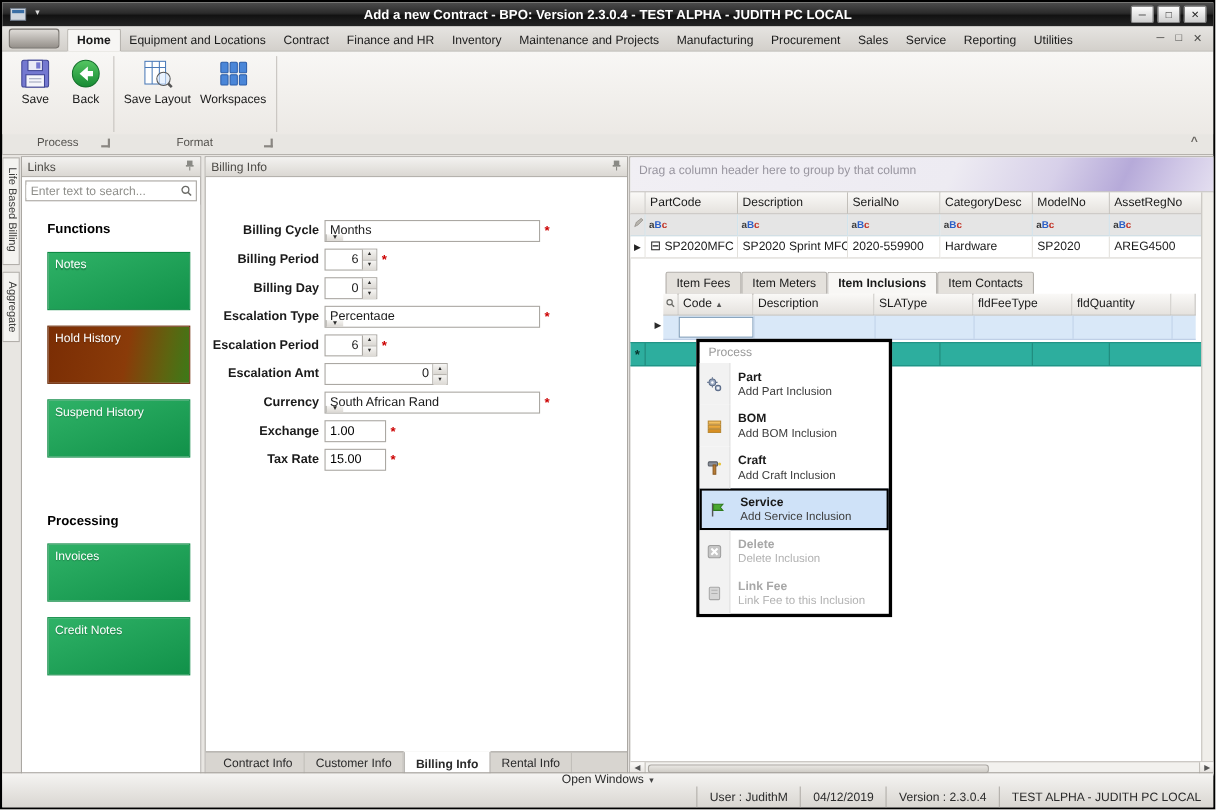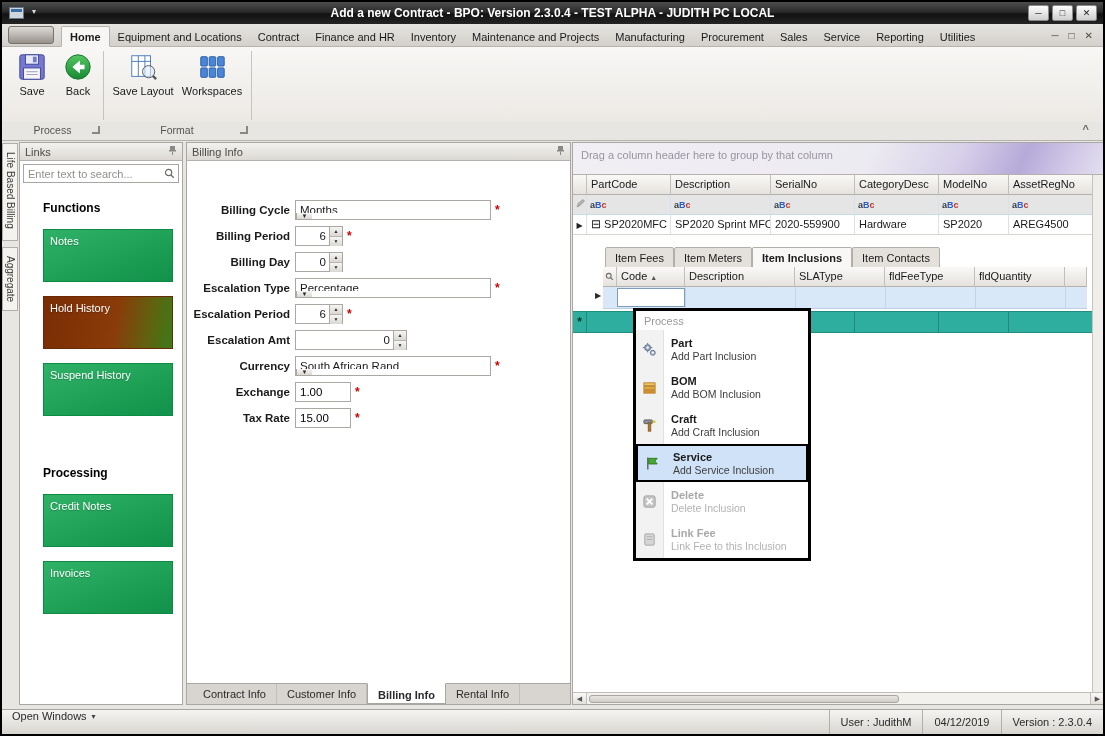--- a/index.html
+++ b/index.html
@@ -147,23 +147,23 @@
   .mgut { width:28px; align-self:stretch; background:#f2f2f2; border-right:1px solid #e2e2e2;
     display:flex; align-items:center; justify-content:center; }
   .mtext { padding-left:7px; }
   .mlabel { font-weight:bold; font-size:11px; }
   .msub { font-size:10.5px; color:#3d3d3d; margin-top:1px; }
   .mitem.sel { background:#cfe2f8; border:2px solid #000; }
   .mitem.sel .mgut { background:transparent; border-right:0; }
   .mitem.dis .mlabel { color:#a8a8a8; }
   .mitem.dis .msub { color:#b2b2b2; }
   
-  .statusbar { position:absolute; left:0; right:0; bottom:0; height:25px;
+  .statusbar { position:absolute; left:0; right:0; bottom:0; height:32px;
     background:linear-gradient(#f5f4f2,#d9d6d1); border-top:1px solid #a8a5a0;
-    display:flex; align-items:flex-start; font-size:11px; color:#2a2a2a; }
+    display:flex; align-items:center; font-size:11px; color:#2a2a2a;flex-direction:column; }
   .ow { display:flex; align-items:center; gap:5px; padding:0 10px; }
   .ow .c { font-size:8px; color:#444; }
   .segR { margin-left:auto; display:flex; height:100%; align-items:center; }
   .seg { border-left:1px solid #b2afaa; padding:0 11px; display:flex; align-items:center;
     height:100%; white-space:nowrap; }
 </style>
 </head>
 <body>
 
 <div class="window">
@@ -296,22 +296,22 @@
             <line x1="7.6" y1="7.6" x2="10.6" y2="10.6" stroke="#6a6a66" stroke-width="1.5"></line>
           </svg>
       </span>
     </div>
     <div class="links-body">
       <div class="lheading">Functions</div>
       <div class="tile green"><span>Notes</span></div>
       <div class="tile hold"><span>Hold History</span></div>
       <div class="tile green"><span>Suspend History</span></div>
       <div class="lheading second">Processing</div>
+      <div class="tile green"><span>Invoices</span></div>
       <div class="tile green"><span>Credit Notes</span></div>
-      <div class="tile green"><span>Invoices</span></div>
     </div>
   </div>
 
   <div class="panel billing">
     <div class="panel-head">
       <span>Billing Info</span>
       <span class="pin">
         <svg width="9" height="11" viewBox="0 0 9 11">
             <rect x="2" y="1" width="5" height="4" fill="#8a8a85"></rect>
             <rect x="1" y="5" width="7" height="1.5" fill="#8a8a85"></rect>
@@ -582,16 +582,17 @@
 
   <div class="statusbar">
     <div class="ow">
       <span>Open Windows</span>
       <span class="c">▾</span>
     </div>
     <div class="segR">
       <div class="seg">User : JudithM</div>
       <div class="seg">04/12/2019</div>
       <div class="seg">Version : 2.3.0.4</div>
+      <div class="seg">TEST ALPHA - JUDITH PC LOCAL</div>
     </div>
   </div>
 
 </div>
 
 </body></html>

